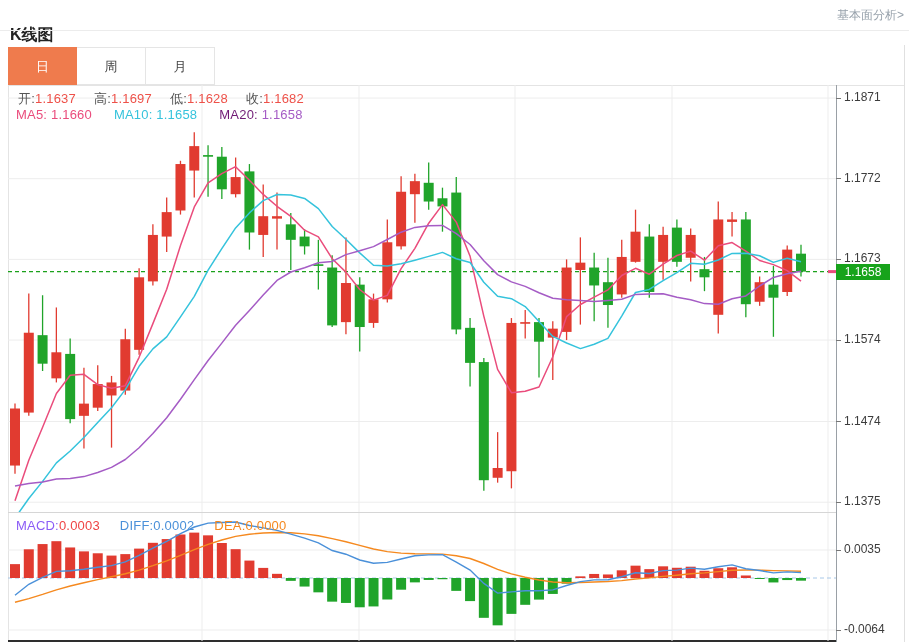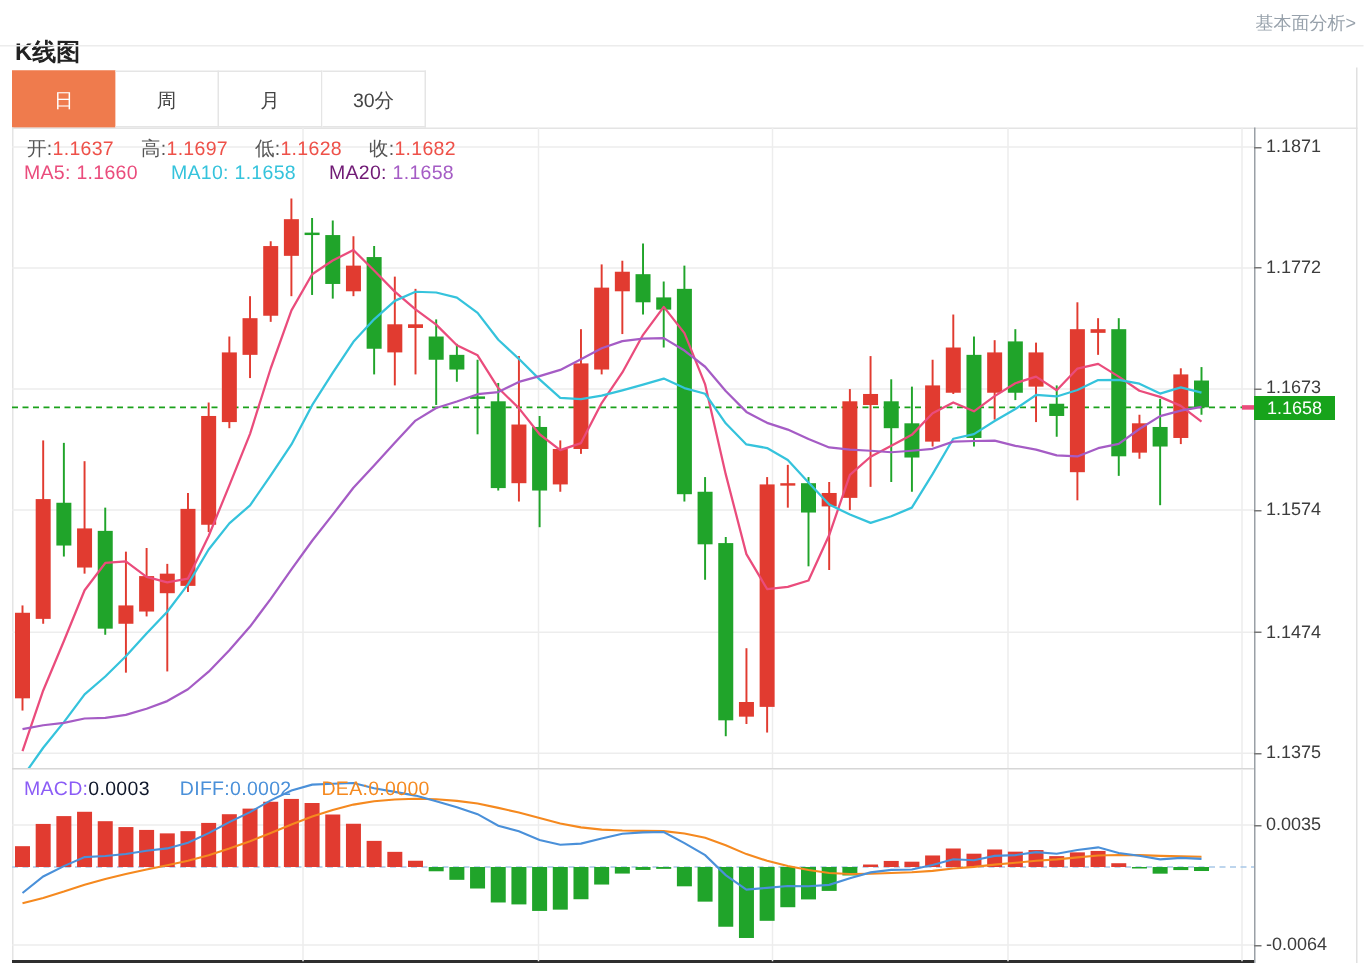--- a/index.html
+++ b/index.html
@@ -31,21 +31,20 @@
 <body>
 
 <div class="abs title">K线图</div>
 <a class="abs link">基本面分析&gt;</a>
 <div class="abs divider"></div>
 
 <div class="abs tabbar" id="tabbar">
     <div class="tab active">日</div>
     <div class="tab">周</div>
     <div class="tab">月</div>
-    <div class="tab">30分</div>
   </div>
 
 <div class="abs panel-top"></div>
 <div class="abs b-left"></div>
 <div class="abs b-axis"></div>
 <div class="abs b-right"></div>
 <div class="abs sep"></div>
 <div class="abs b-bottom"></div>
 
 <svg id="mainsvg" style="left:8px;top:85px;" width="828" height="427">
@@ -258,21 +257,21 @@
     <div class="pair"><span style="color: rgb(85, 85, 85);">高:</span><span style="color: rgb(238, 81, 73);">1.1697</span></div>
     <div class="pair"><span style="color: rgb(85, 85, 85);">低:</span><span style="color: rgb(238, 81, 73);">1.1628</span></div>
     <div class="pair"><span style="color: rgb(85, 85, 85);">收:</span><span style="color: rgb(238, 81, 73);">1.1682</span></div>
   </div>
 <div class="abs mas" id="mas">
     <div class="pair"><span style="color: rgb(234, 76, 124);">MA5: </span><span style="color: rgb(234, 76, 124);">1.1660</span></div>
     <div class="pair"><span style="color: rgb(53, 195, 220);">MA10: </span><span style="color: rgb(53, 195, 220);">1.1658</span></div>
     <div class="pair"><span style="color: #701a75;">MA20: </span><span style="color: rgb(165, 92, 197);">1.1658</span></div>
   </div>
 <div class="abs macdh" id="macdh">
-    <div class="pair"><span style="color: #8b5cf6;">MACD:</span><span style="color: #0f172a;">0.0003</span></div>
+    <div class="pair"><span style="color: #8b5cf6;">MACD:</span><span style="color: #ef4444;">0.0003</span></div>
     <div class="pair"><span style="color: rgb(74, 144, 217);">DIFF:</span><span style="color: rgb(74, 144, 217);">0.0002</span></div>
     <div class="pair"><span style="color: rgb(245, 137, 31);">DEA:</span><span style="color: rgb(245, 137, 31);">0.0000</span></div>
   </div>
 
 <div id="yaxis">
     <div class="abs tickdash" style="left: 836px; top: 97.5382px;"></div>
     <div class="abs ytick" style="left: 844px; top: 90.0382px;">1.1871</div>
     <div class="abs tickdash" style="left: 836px; top: 178.212px;"></div>
     <div class="abs ytick" style="left: 844px; top: 170.712px;">1.1772</div>
     <div class="abs tickdash" style="left: 836px; top: 258.885px;"></div>

